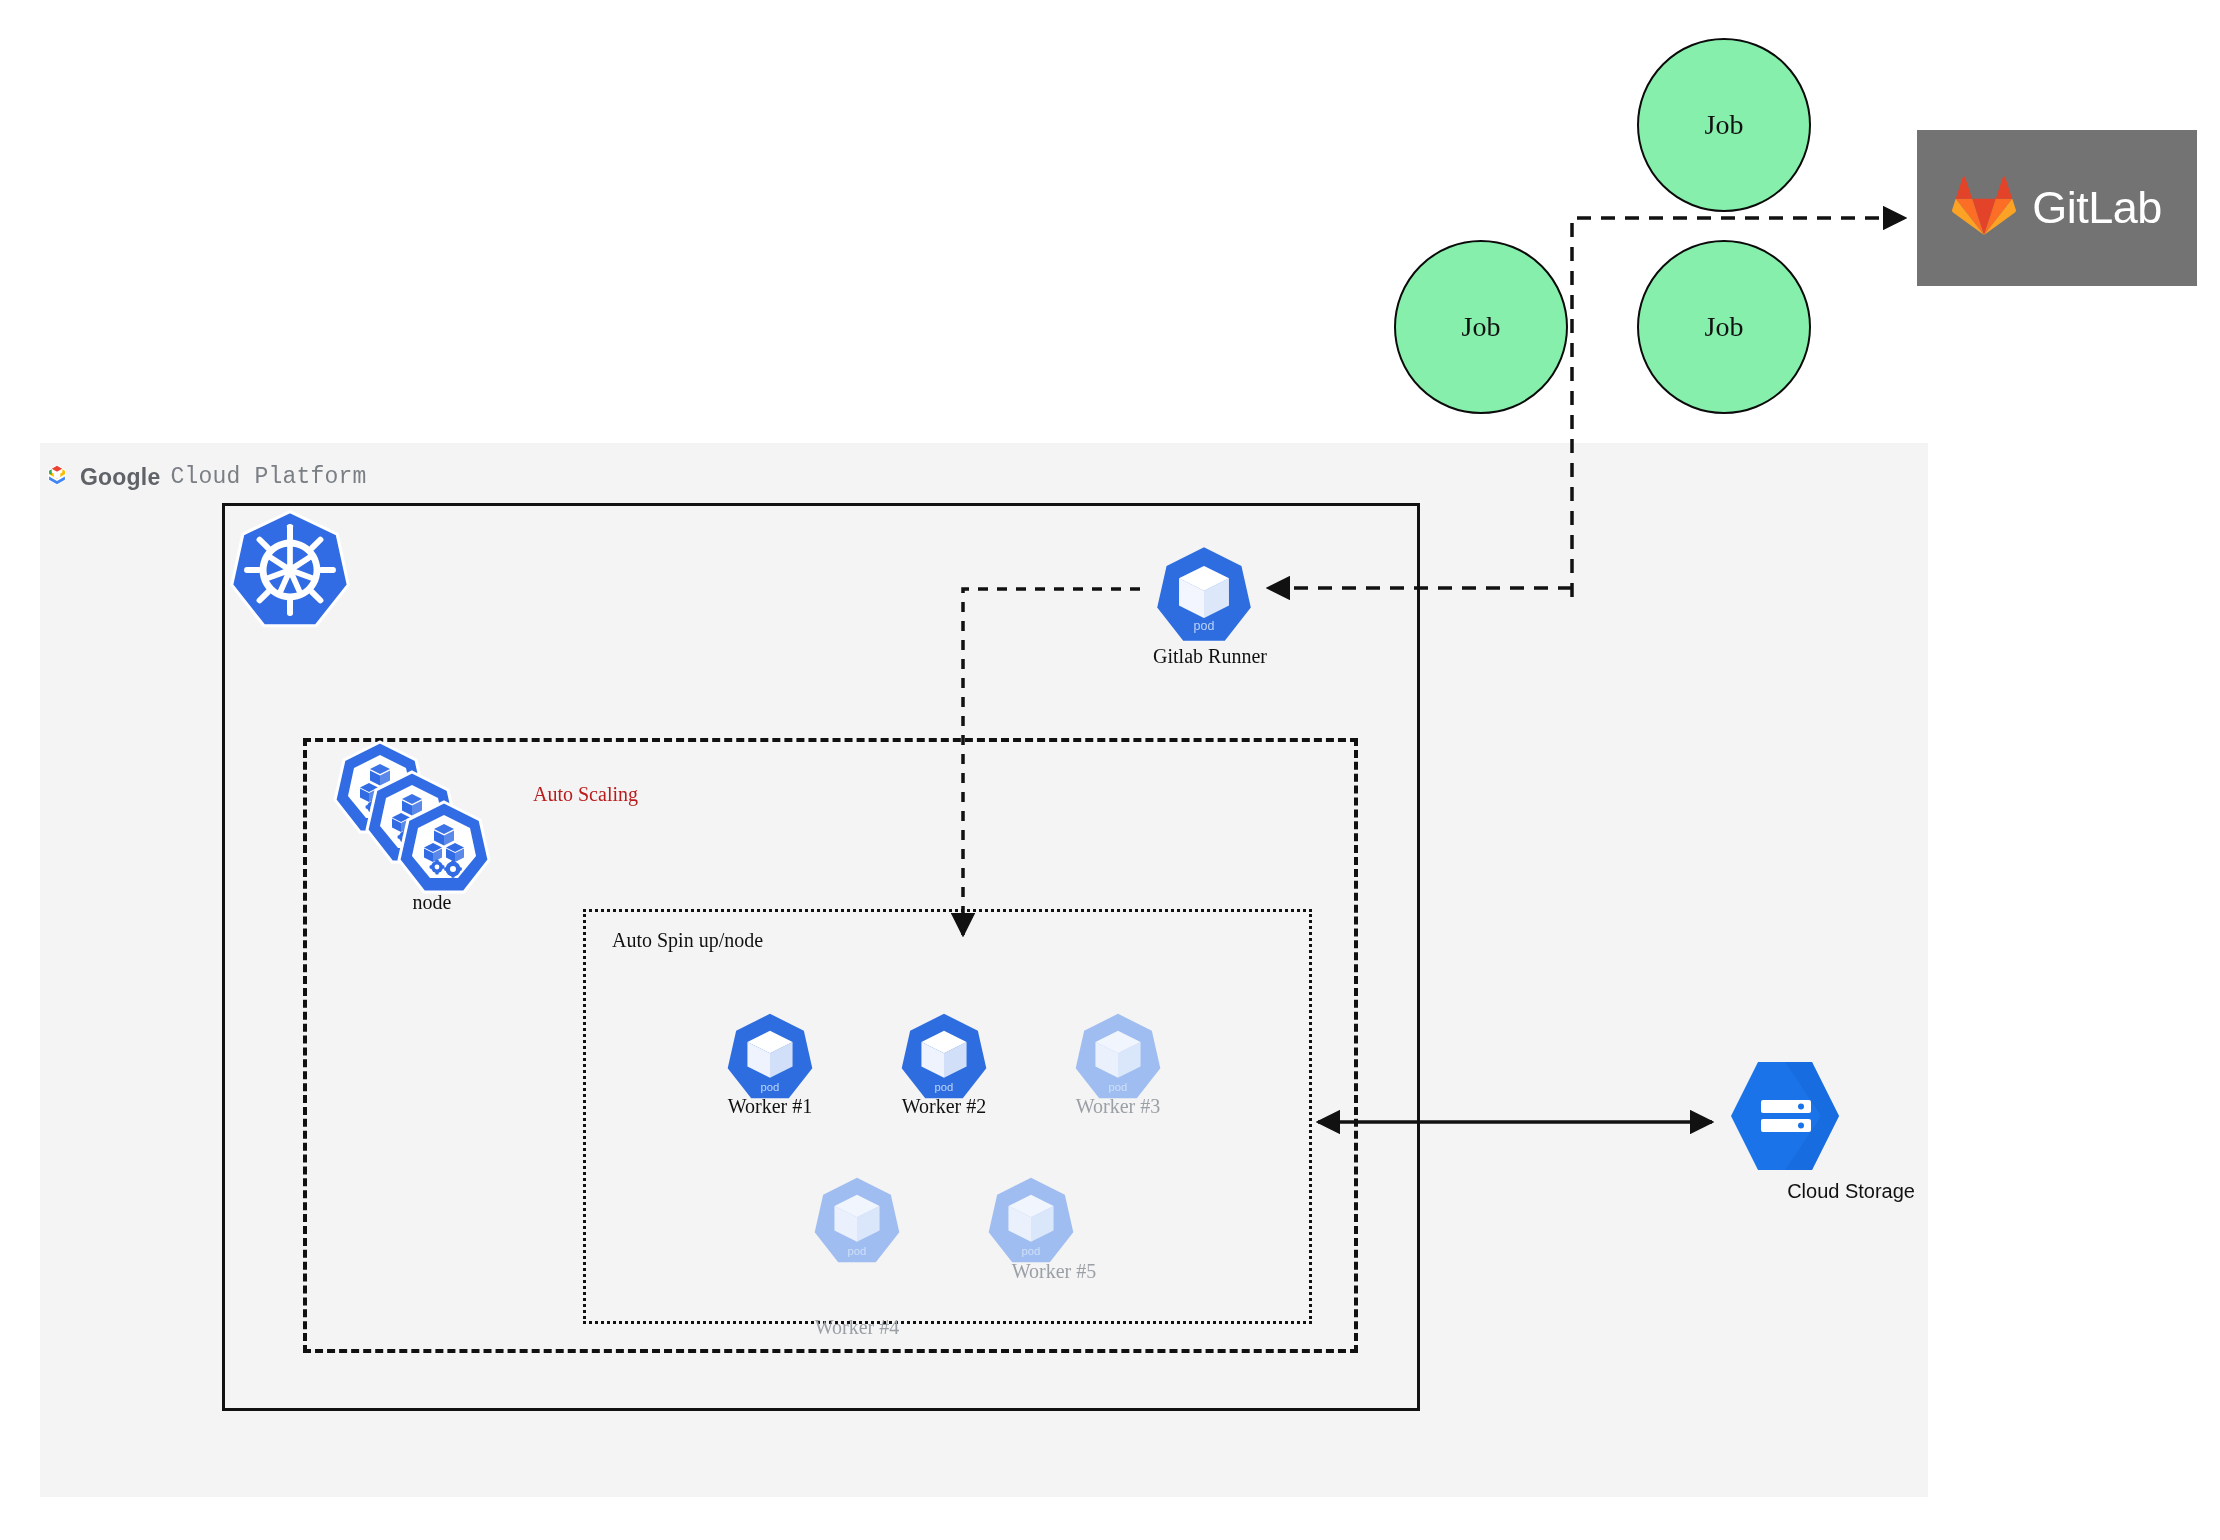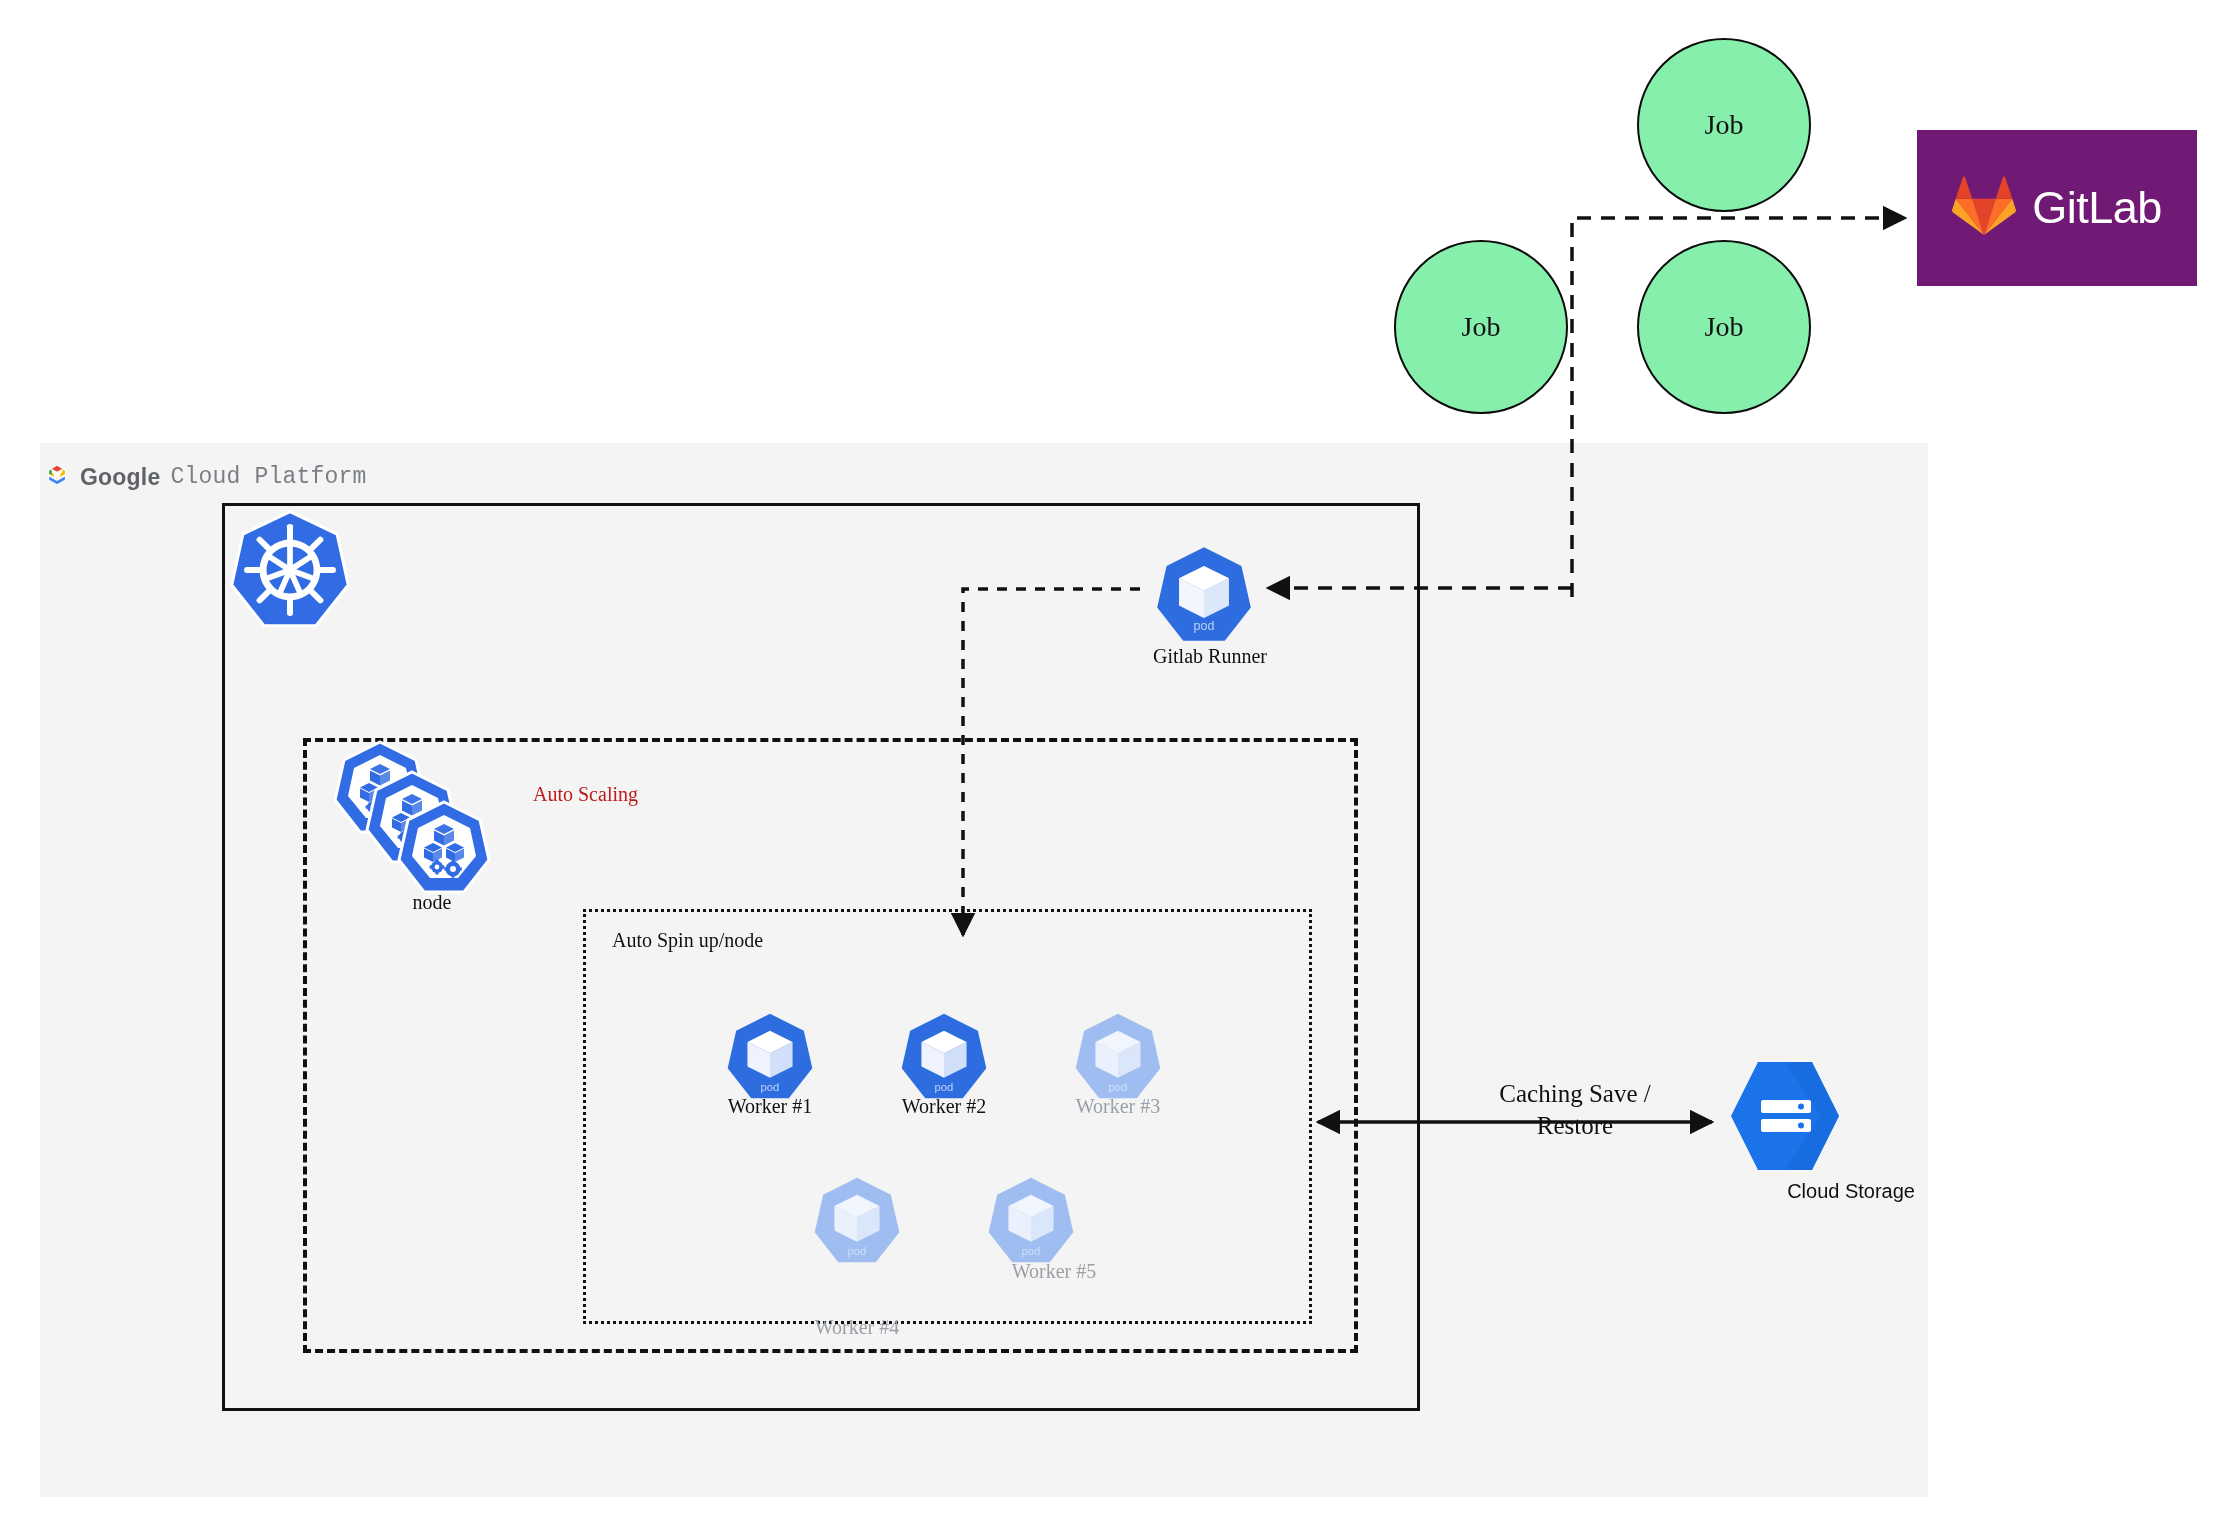--- a/index.html
+++ b/index.html
@@ -28,21 +28,21 @@
 
   
   .job-circle{border:2.5px solid #0b0b0b;border-radius:50%;background:#86efac;
       display:flex;align-items:center;justify-content:center;
       font-size:28px;color:#111;}
   #job-1{left:1637px;top:38px;width:170px;height:170px;}
   #job-2{left:1394px;top:240px;width:170px;height:170px;}
   #job-3{left:1637px;top:240px;width:170px;height:170px;}
 
   
-  #gitlab-box{left:1917px;top:130px;width:280px;height:156px;background:#701a75;
+  #gitlab-box{left:1917px;top:130px;width:280px;height:156px;background:#737373;
       display:flex;align-items:center;justify-content:center;gap:16px;}
   #gitlab-word{font-family:"Liberation Sans",sans-serif;font-size:45px;color:#fff;
       letter-spacing:-.5px;}
 
   
   .node-label{position:absolute;text-align:center;font-size:20px;color:#111;
       font-family:"Liberation Serif",serif;white-space:nowrap;}
   .node-label.dim{color:#9AA0A6;}
 
   
@@ -244,24 +244,20 @@
       <polygon points="33,4 87,4 114,58 87,112 33,112 6,58" fill="#1A73E8"></polygon>
       <polygon points="87,4 114,58 87,112 60,112 96,58 60,4" fill="#1667D8" opacity=".55"></polygon>
       <rect x="36" y="42" width="50" height="13" rx="2" fill="#ffffff"></rect>
       <rect x="36" y="61" width="50" height="13" rx="2" fill="#ffffff"></rect>
       <circle cx="76" cy="48.5" r="3" fill="#1A73E8"></circle>
       <circle cx="76" cy="67.5" r="3" fill="#1A73E8"></circle>
     </svg>
   </div>
   <div class="abs" id="cloud-storage-label">Cloud Storage</div>
 
-  <div class="abs" id="caching-label">
-    <div>Caching Save /</div>
-    <div>Restore</div>
-  </div>
 
   <div class="abs job-circle" id="job-1">Job</div>
   <div class="abs job-circle" id="job-2">Job</div>
   <div class="abs job-circle" id="job-3">Job</div>
 
   <div class="abs" id="gitlab-box">
     <span>
       <svg width="64" height="62" viewBox="0 0 62 58">
         <path d="M31 57 42.4 22H19.6z" fill="#E24329"></path>
         <path d="M31 57 19.6 22H3.6z" fill="#FC6D26"></path>

